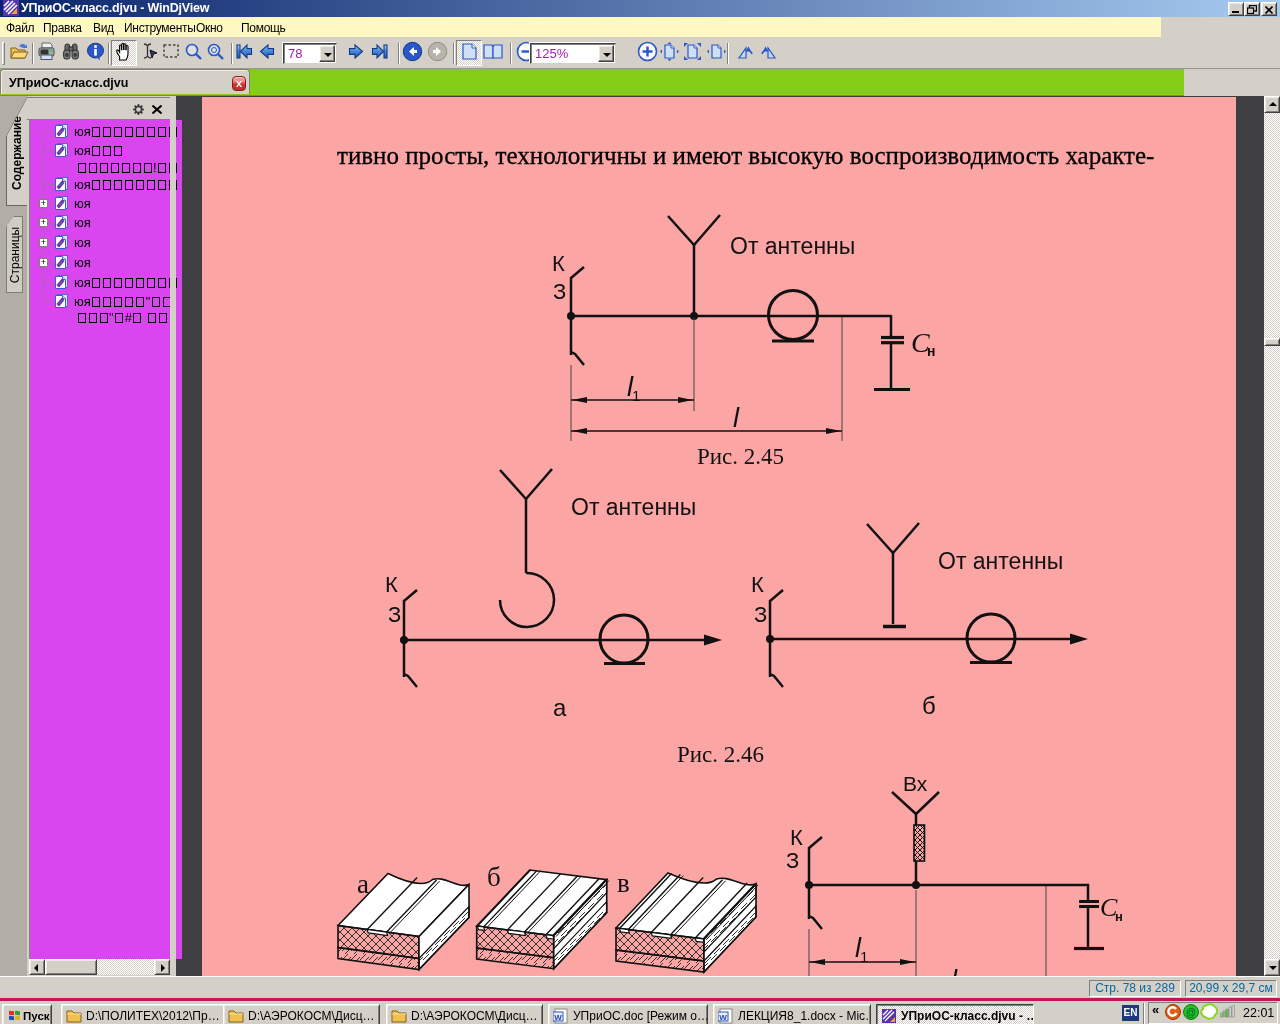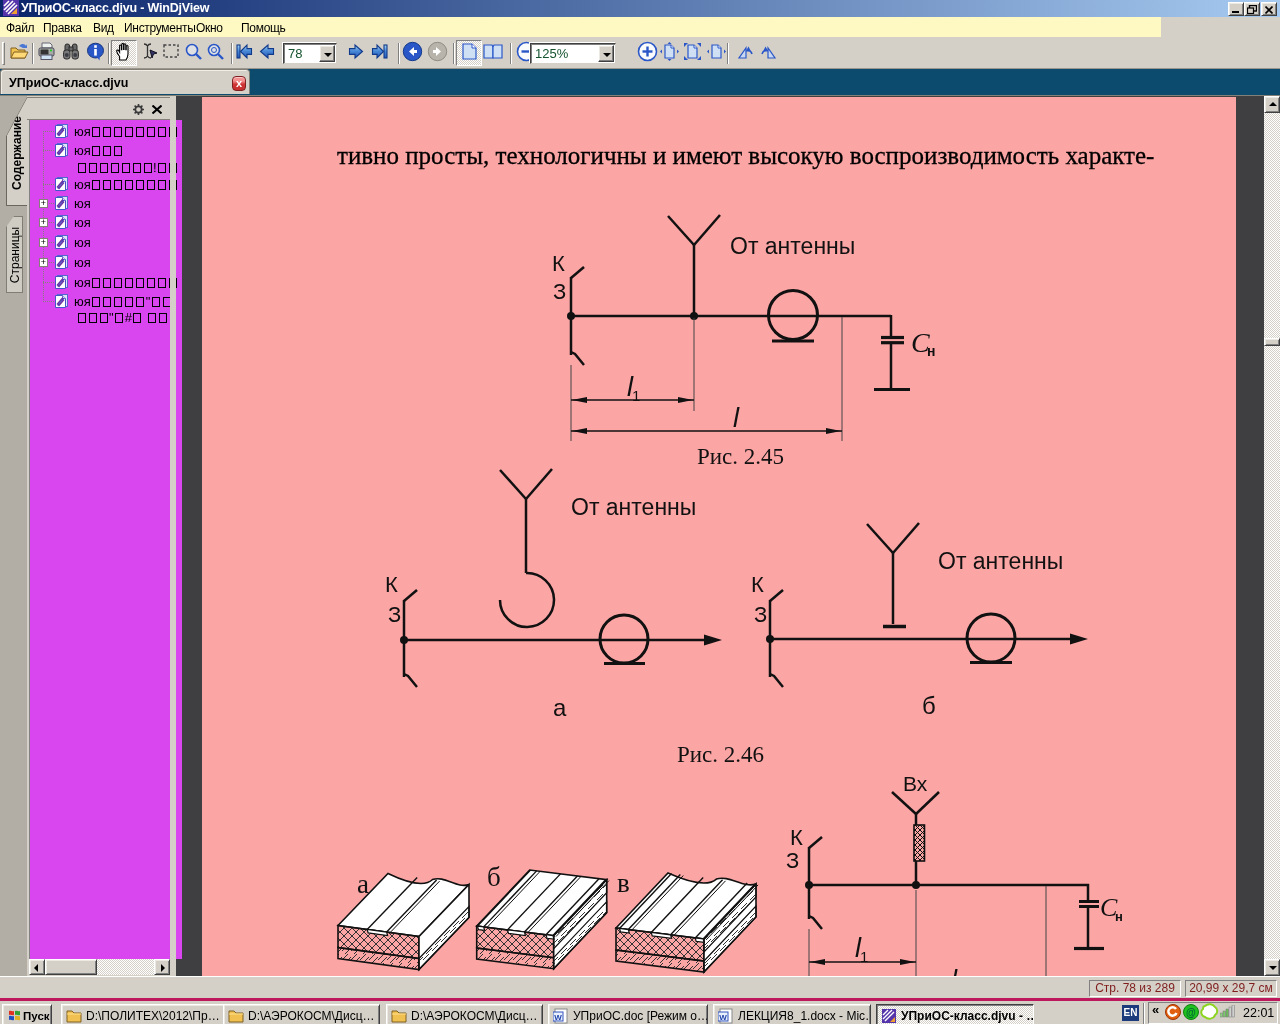--- a/index.html
+++ b/index.html
@@ -8,24 +8,24 @@
 #title{left:0;top:0;width:1280px;height:17px;background:linear-gradient(to right,#0a246a,#a6caf0)}
 #title .txt{left:21px;top:1px;color:#fff;font:bold 12.5px "Liberation Sans",sans-serif;letter-spacing:-.2px}
 .capbtn{top:2px;width:16px;height:14px;background:#d4d0c8;border:1px solid;border-color:#fff #404040 #404040 #fff;box-shadow:inset 1px 1px 0 #ece9e2,inset -1px -1px 0 #808080}
 #menu{left:0;top:17px;width:1161px;height:20px;background:#fef9c3}
 #menu span{position:absolute;top:4px;font-size:12px;letter-spacing:-.3px;color:#000}
 #toolbar{left:0;top:37px;width:1280px;height:32px;background:#d4d0c8;border-bottom:1px solid #9a968e}
 .tsep{position:absolute;top:6px;width:2px;height:21px;border-left:1px solid #808080;border-right:1px solid #fff}
 .grip{position:absolute;left:2px;top:5px;width:3px;height:23px;border:1px solid;border-color:#fff #808080 #808080 #fff}
 .ticon{position:absolute;top:5px}
 .pressed{border:1px solid;border-color:#808080 #fff #fff #808080;background:repeating-conic-gradient(#ffffff 0% 25%,#d4d0c8 0% 50%) 0 0/2px 2px}
-.combo{position:absolute;top:6px;height:21px;background:#fff;border:1px solid;border-color:#404040 #d4d0c8 #d4d0c8 #404040;box-shadow:inset 1px 1px 0 #808080, -1px -1px 0 #fff;font-size:13px;line-height:19px;padding-left:4px;color:#14532d}
+.combo{position:absolute;top:6px;height:21px;background:#fff;border:1px solid;border-color:#404040 #d4d0c8 #d4d0c8 #404040;box-shadow:inset 1px 1px 0 #808080, -1px -1px 0 #fff;font-size:13px;line-height:19px;padding-left:4px;color:#a21caf}
 .drop{position:absolute;right:1px;top:1px;width:16px;height:17px;background:#d4d0c8;border:1px solid;border-color:#fff #404040 #404040 #fff;box-shadow:inset -1px -1px 0 #808080,inset 1px 1px 0 #ece9e2}
 .drop:after{content:"";position:absolute;left:4px;top:7px;border:4px solid transparent;border-top:4px solid #000;border-bottom:none}
-#tabbar{left:0;top:69px;width:1280px;height:27px;background:#0c4a6e;border-bottom:1px solid #848078}
+#tabbar{left:0;top:69px;width:1184px;height:27px;background:#84cc16;border-bottom:1px solid #848078}
 #tab1{left:3px;top:2px;width:250px;height:25px;background:#d4d0c8;border:1px solid #848078;border-bottom:none;border-radius:4px 4px 0 0;box-shadow:inset 1px 1px 0 #f0ede6}
 #tab1 .txt{position:absolute;left:9px;top:7px;font:bold 12.5px "Liberation Sans",sans-serif;color:#000}
 #tabx{position:absolute;left:232px;top:7px;width:14px;height:15px;background:linear-gradient(#f59090 30%,#d03535 55%,#c52c2c);border:1px solid #7e2020;border-radius:4px;color:#fff;font:bold 11px "Liberation Sans",sans-serif;text-align:center;line-height:13px;box-shadow:inset 0 1px 0 #fbc6c6}
 #vstrip{left:0;top:96px;width:27px;height:880px;background:#b2aea5}
 #vtab1{left:6px;top:97px;width:22px;height:109px;background:#d4d0c8;clip-path:polygon(0 39px,21px 0,22px 0,22px 109px,0 109px)}
 #vtab1 .bl{position:absolute;left:0;top:39px;width:1px;height:70px;background:#6a675f}
 #vtab1 .txt{position:absolute;left:-27px;top:49px;width:76px;transform:rotate(-90deg);font:bold 12px "Liberation Sans",sans-serif;color:#000;text-align:center}
 #vtab2{left:6px;top:216px;width:17px;height:77px;background:#cfccc3;border:1px solid #807d75;clip-path:polygon(0 11px,8px 0,17px 0,17px 77px,0 77px)}
 #vtab2 .txt{position:absolute;left:-24px;top:31px;width:64px;transform:rotate(-90deg);font:12px "Liberation Sans",sans-serif;color:#000;text-align:center}
 #panel{left:27px;top:96px;width:143px;height:880px;background:#d4d0c8}
@@ -34,21 +34,21 @@
 #hscroll{position:absolute;left:2px;top:863px;width:141px;height:16px}
 #work{left:170px;top:96px;width:1094px;height:880px;background:#3f3f41}
 #splitter{left:170px;top:96px;width:6px;height:880px;background:#d4d0c8}
 #page{left:202px;top:97px;width:1034px;height:879px;background:#fca5a5;overflow:hidden}
 #vscroll{left:1264px;top:96px;width:16px;height:880px}
 .sbtn{position:absolute;background:#d4d0c8;border:1px solid;border-color:#fff #404040 #404040 #fff;box-shadow:inset 1px 1px 0 #ece9e2,inset -1px -1px 0 #808080}
 .strack{background:repeating-conic-gradient(#ffffff 0% 25%,#d4d0c8 0% 50%) 0 0/2px 2px}
 .sthumb{position:absolute;background:#d4d0c8;border:1px solid;border-color:#fff #404040 #404040 #fff;box-shadow:inset 1px 1px 0 #ece9e2,inset -1px -1px 0 #808080}
 .arr{position:absolute;width:0;height:0}
 #status{left:0;top:976px;width:1280px;height:22px;background:#d4d0c8;border-top:1px solid #fff}
-.spanel{position:absolute;top:3px;height:17px;border:1px solid;border-color:#808080 #fff #fff #808080;font-size:12px;text-align:center;line-height:15px;color:#7f1d1d}
+.spanel{position:absolute;top:3px;height:17px;border:1px solid;border-color:#808080 #fff #fff #808080;font-size:12px;text-align:center;line-height:15px;color:#0369a1}
 #task{left:0;top:998px;width:1280px;height:26px;background:#d4d0c8;border-top:3px solid #be185d}
 .tkb{position:absolute;top:3px;height:22px;background:#d4d0c8;border:1px solid;border-color:#fff #404040 #404040 #fff;box-shadow:inset 1px 1px 0 #ece9e2,inset -1px -1px 0 #808080;font-size:12px;line-height:20px;color:#000;overflow:hidden;white-space:nowrap}
 .tkb.down{border-color:#404040 #fff #fff #404040;box-shadow:inset 1px 1px 0 #808080,inset -1px -1px 0 #ece9e2;background:repeating-conic-gradient(#ffffff 0% 25%,#d4d0c8 0% 50%) 0 0/2px 2px}
 .tki{position:absolute;left:4px;top:3px;width:16px;height:16px}
 .tkt{position:absolute;left:24px;top:1px}
 .trow{position:absolute;white-space:nowrap;font-size:13px;color:#000}
 .bx{display:inline-block;width:8px;height:10px;border:1px solid #000;margin:0 1.5px;vertical-align:-1px}
 .plus{position:absolute;width:9px;height:9px;border:1px solid #848078;background:#fff;font:9px "Liberation Sans";line-height:7px;text-align:center}
 </style></head>
 <body>

